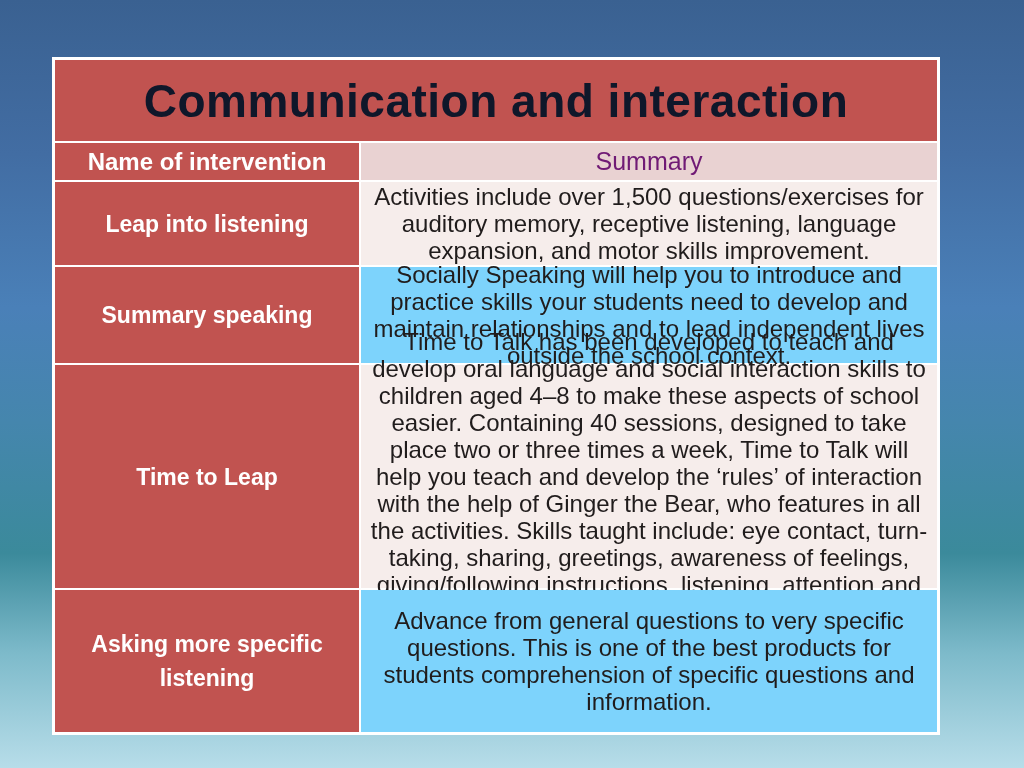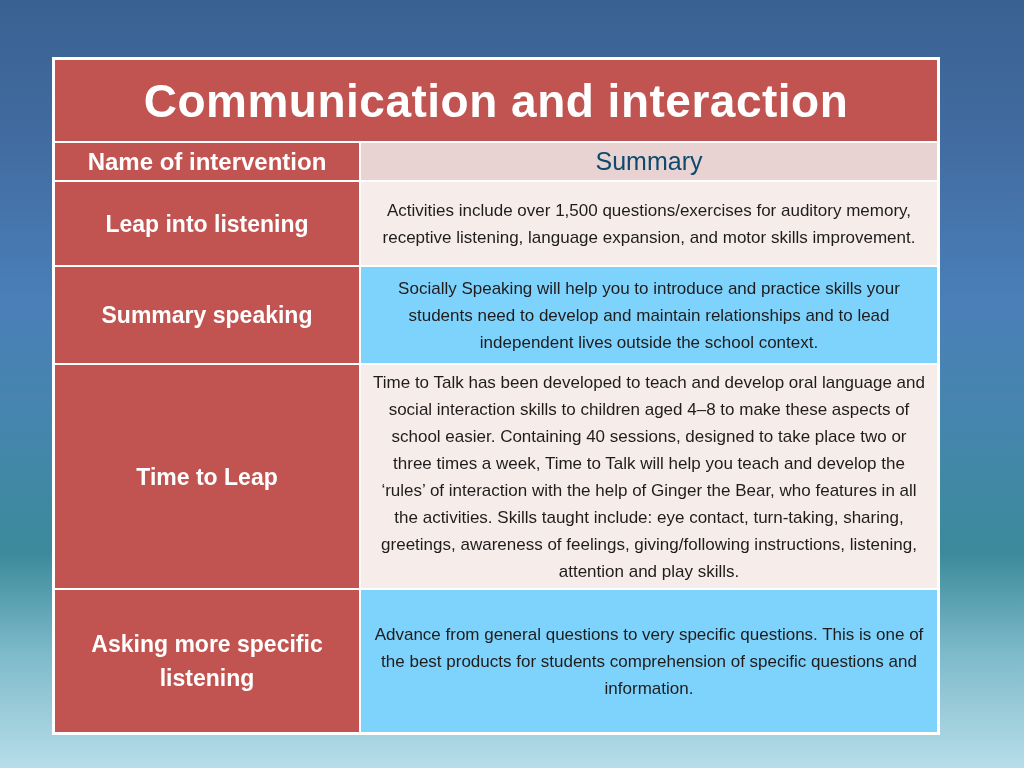--- a/index.html
+++ b/index.html
@@ -33,21 +33,21 @@
     box-sizing: border-box;
     display: flex;
     flex-direction: column;
     gap: 2px;
   }
 
   .title-row {
     flex: none;
     height: 81px;
     background: #c15350;
-    color: #ffffff;
+    color: #0f172a;
     font-weight: bold;
     font-size: 46px;
     letter-spacing: 0.5px;
     display: flex;
     align-items: center;
     justify-content: center;
     text-align: center;
   }
 
   .trow {
@@ -72,32 +72,32 @@
     box-sizing: border-box;
   }
 
   .summary-cell {
     flex: 1;
     display: flex;
     align-items: center;
     justify-content: center;
     text-align: center;
     color: #201c1c;
-    font-size: 17px;
+    font-size: 24px;
     line-height: 27px;
     padding: 3px 9px;
     box-sizing: border-box;
   }
 
   .header-row { height: 37px; }
   .header-row .name-cell { font-size: 24px; padding: 0 10px; }
   .header-row .summary-cell {
     background: #e9d2d2;
     font-size: 25px;
-    color: #0c4a6e;
+    color: #701a75;
   }
 
   .row-1 { height: 83px; }
   .row-2 { height: 96px; }
   .row-3 { height: 223px; }
   .row-4 { flex: 1; }
 
   .band-light .summary-cell { background: #f6edeb; }
   .band-dark  .summary-cell { background: #7dd3fc; }
 </style>

